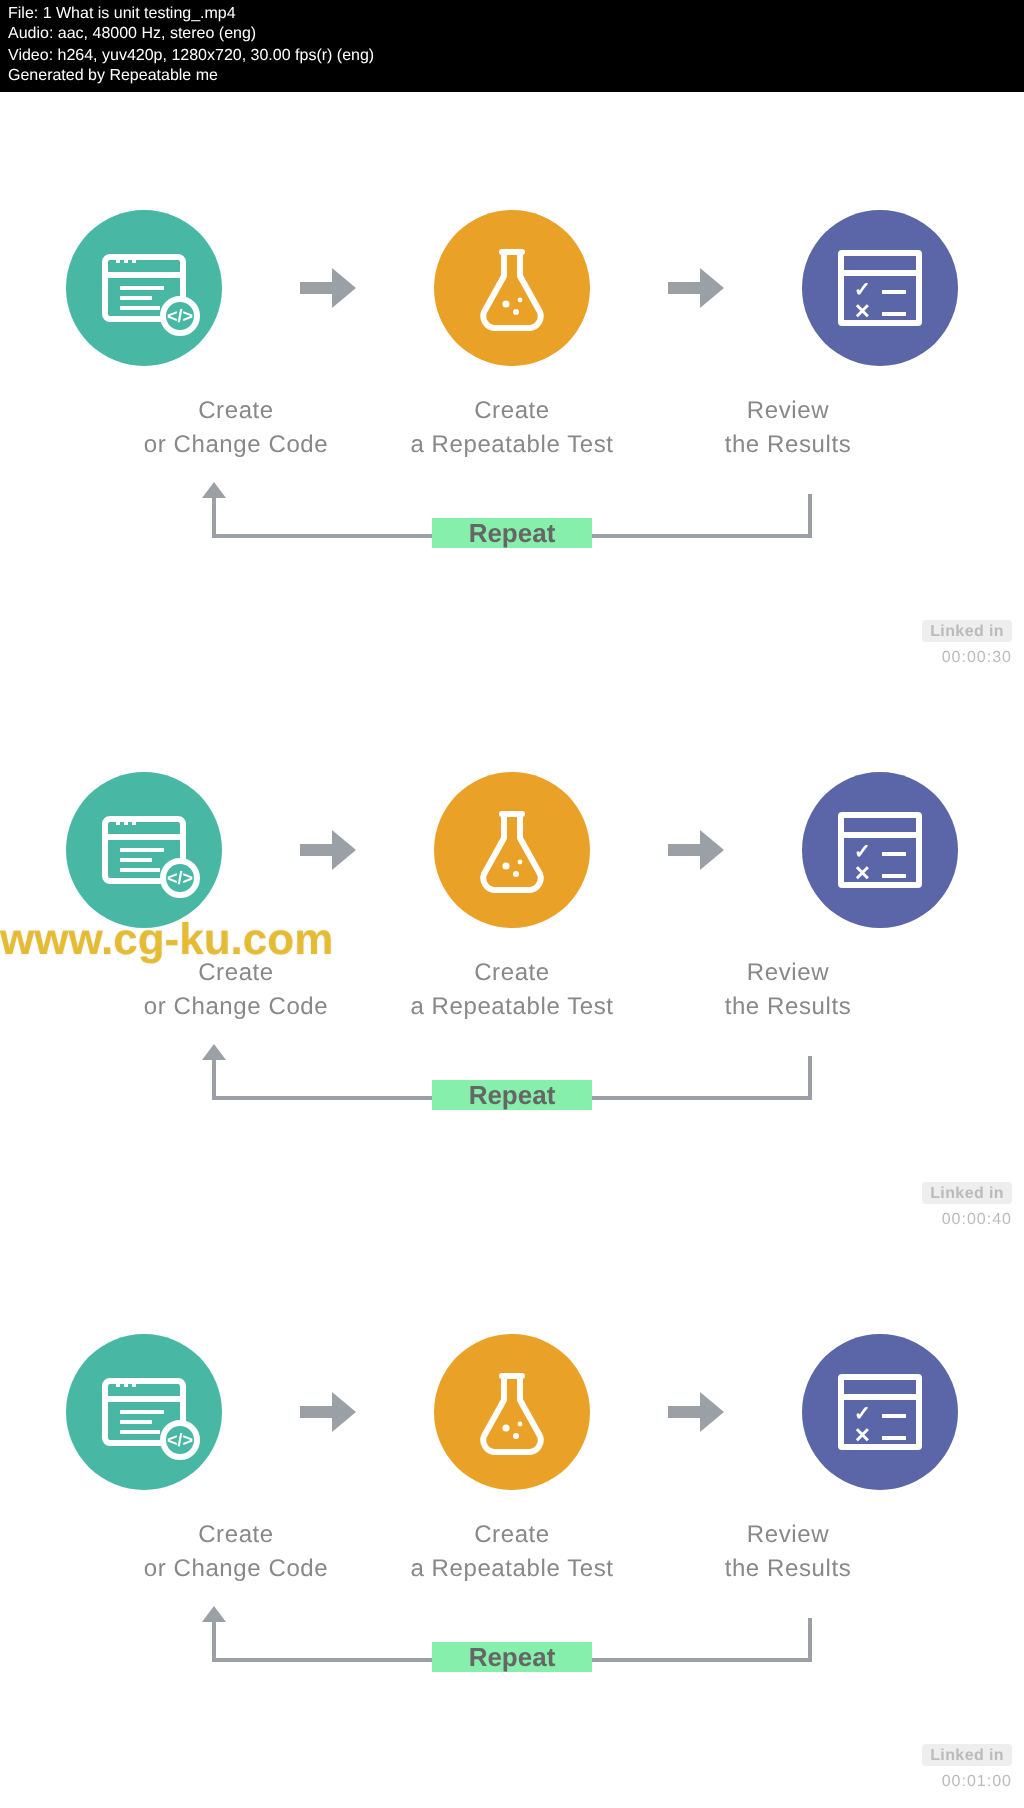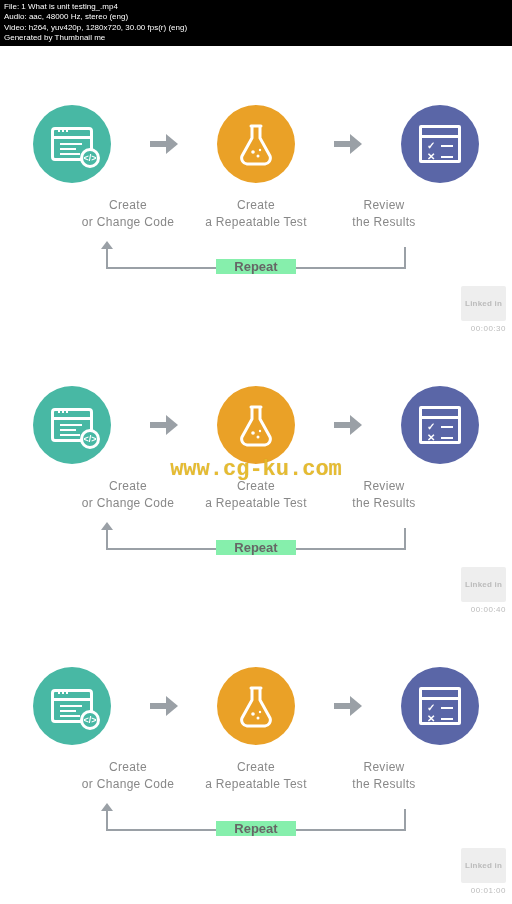--- a/index.html
+++ b/index.html
@@ -81,59 +81,59 @@
   .check-row.r1{ top:13px; } .check-row.r2{ top:24px; }
   .tick{ width:10px; font-size:10px; color:#fff; font-weight:bold; line-height:1; }
   .bar{ flex:1; height:2px; background:#fff; }
   .arrow { display:flex; align-items:center; }
   .arrow .shaft{ width:16px; height:6px; background:#9aa0a6; }
   .arrow .head{
     width:0; height:0; border-left:12px solid #9aa0a6;
     border-top:10px solid transparent; border-bottom:10px solid transparent;
   }
   .labels{
-    display:flex; gap:8px; margin-top:14px; justify-content:space-between;
+    display:flex; gap:18px; margin-top:14px; justify-content:space-between;
     color:#888; font-size:12px; letter-spacing:0.3px; text-align:center; line-height:1.4;
   }
   .labels .lbl{ width:120px; }
   .repeat-wrap{ position:relative; width:360px; height:44px; margin-top:8px; }
   .repeat-line{
     position:absolute; left:30px; right:30px; top:8px; height:22px;
     border-left:2px solid #9aa0a6; border-right:2px solid #9aa0a6; border-bottom:2px solid #9aa0a6;
   }
   .repeat-arrowhead{
     position:absolute; left:25px; top:2px; width:0; height:0;
     border-bottom:8px solid #9aa0a6; border-left:6px solid transparent; border-right:6px solid transparent;
   }
   .repeat-label{
     position:absolute; left:0; right:0; top:20px; text-align:center;
     background:#86efac; width:80px; margin:0 auto; color:#666; font-weight:600; font-size:13px;
   }
   .watermark-linkedin{
     position:absolute; right:6px; bottom:14px; font-size:8px; font-weight:700;
-    color:#bbb; background:#eee; padding:13px 4px; border-radius:2px; letter-spacing:0.2px;
+    color:#bbb; background:#eee; padding:1px 4px; border-radius:2px; letter-spacing:0.2px;
   }
   .timestamp{
     position:absolute; right:6px; bottom:2px; font-size:8px; color:#bbb; letter-spacing:0.5px;
   }
   .watermark-cgku{
-    position:absolute; left:0; right:0; top:122px; text-align:center;
-    font-family: Liberation Mono, monospace; font-size:22px; font-weight:bold;
+    position:absolute; left:0; right:0; top:122px; 
+    font-family: Liberation Sans, sans-serif; font-size:22px; font-weight:bold;
     color: rgba(230,185,40,0.95); text-shadow:0 0 1px rgba(0,0,0,0.15);
     pointer-events:none;
   }
 </style>
 </head>
 <body>
 
 <div class="meta-header">
   <div>File: 1 What is unit testing_.mp4</div>
   <div>Audio: aac, 48000 Hz, stereo (eng)</div>
   <div>Video: h264, yuv420p, 1280x720, 30.00 fps(r) (eng)</div>
-  <div>Generated by Thumbnail me</div>
+  <div>Generated by Repeatable me</div>
 </div>
 
 <div class="frames" id="frames">
   <div class="frame">
     <div class="content">
 
       <div class="row">
         <div class="step">
           <div class="circle c-teal">
             <div class="icon-window">

